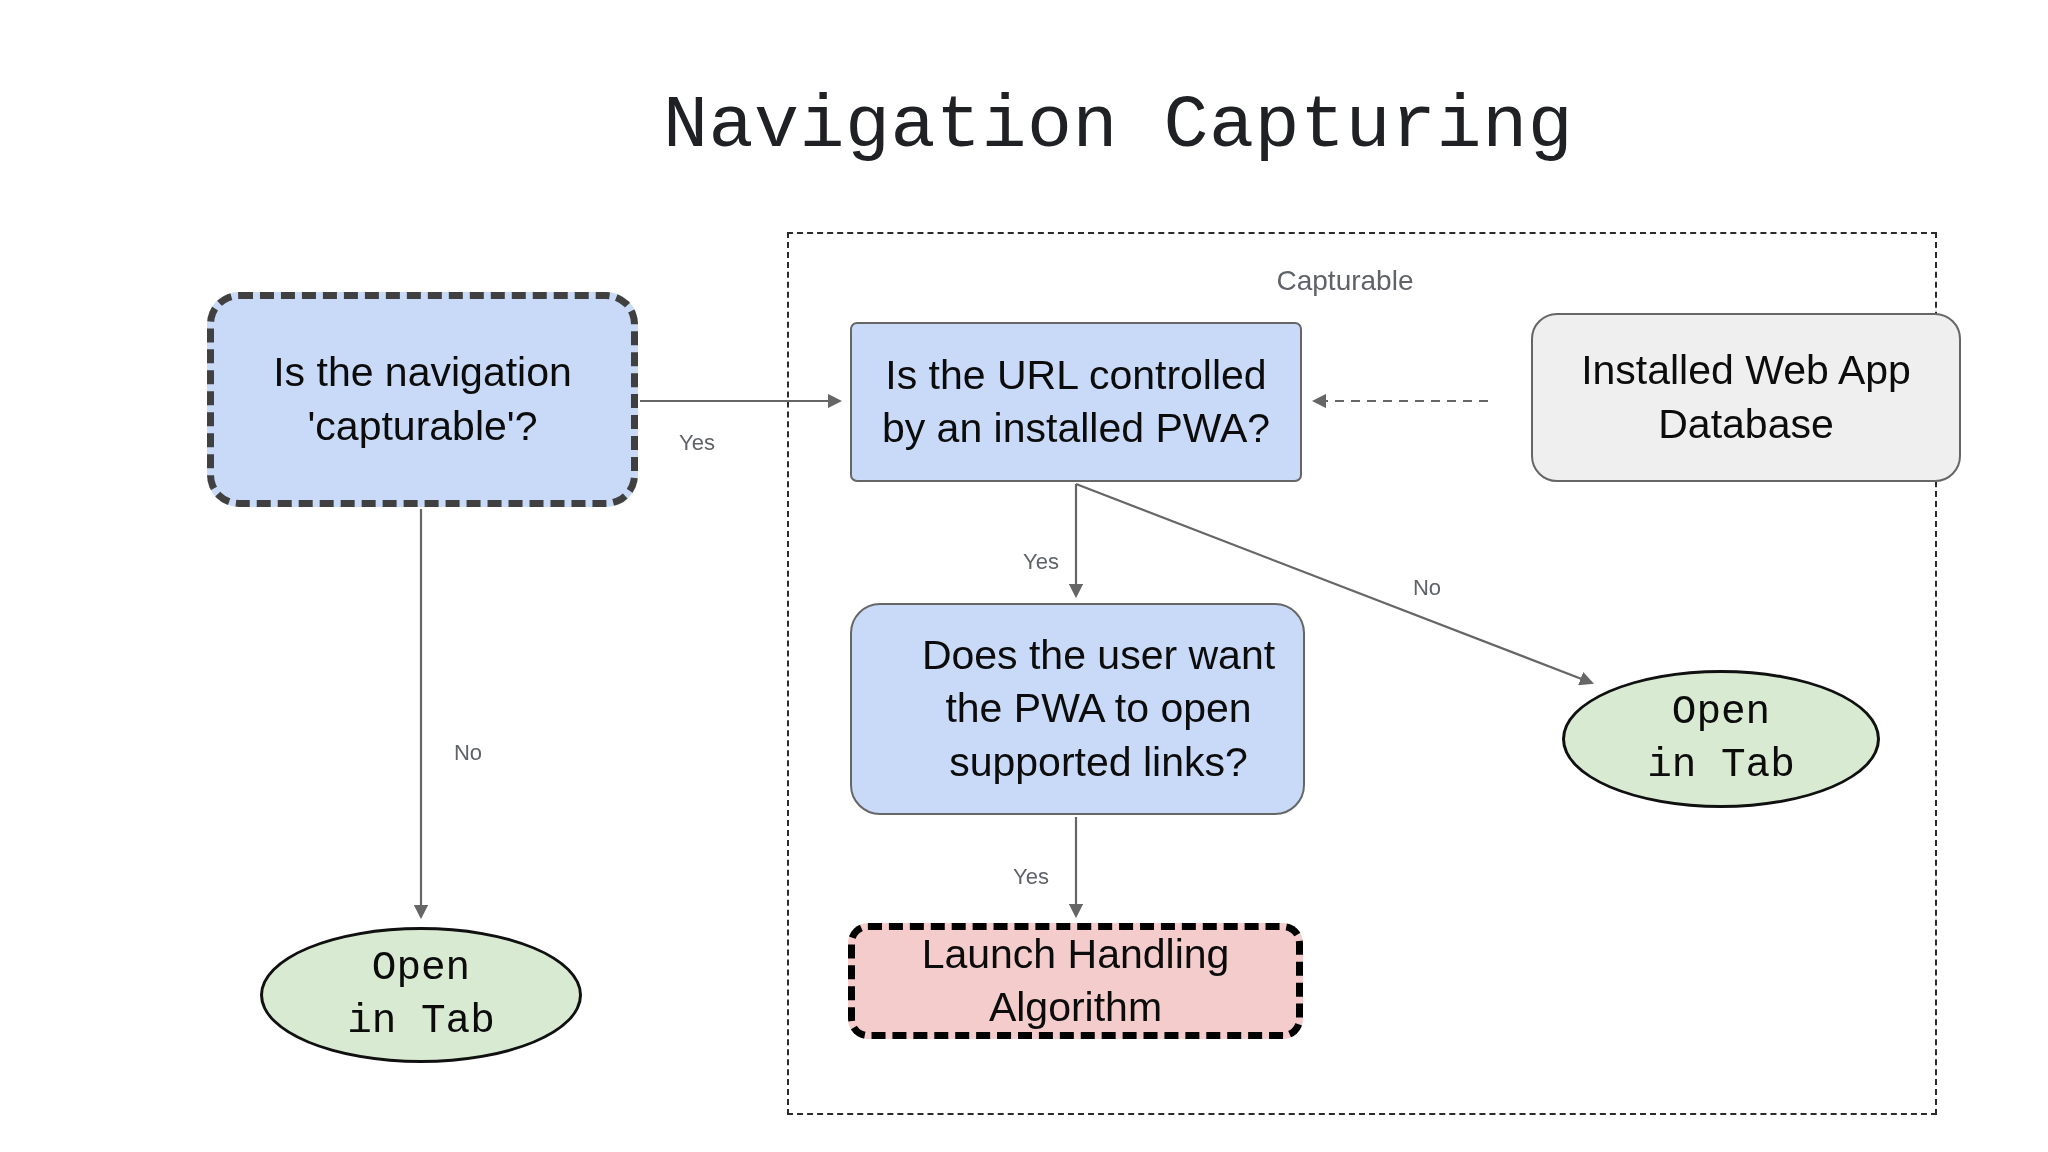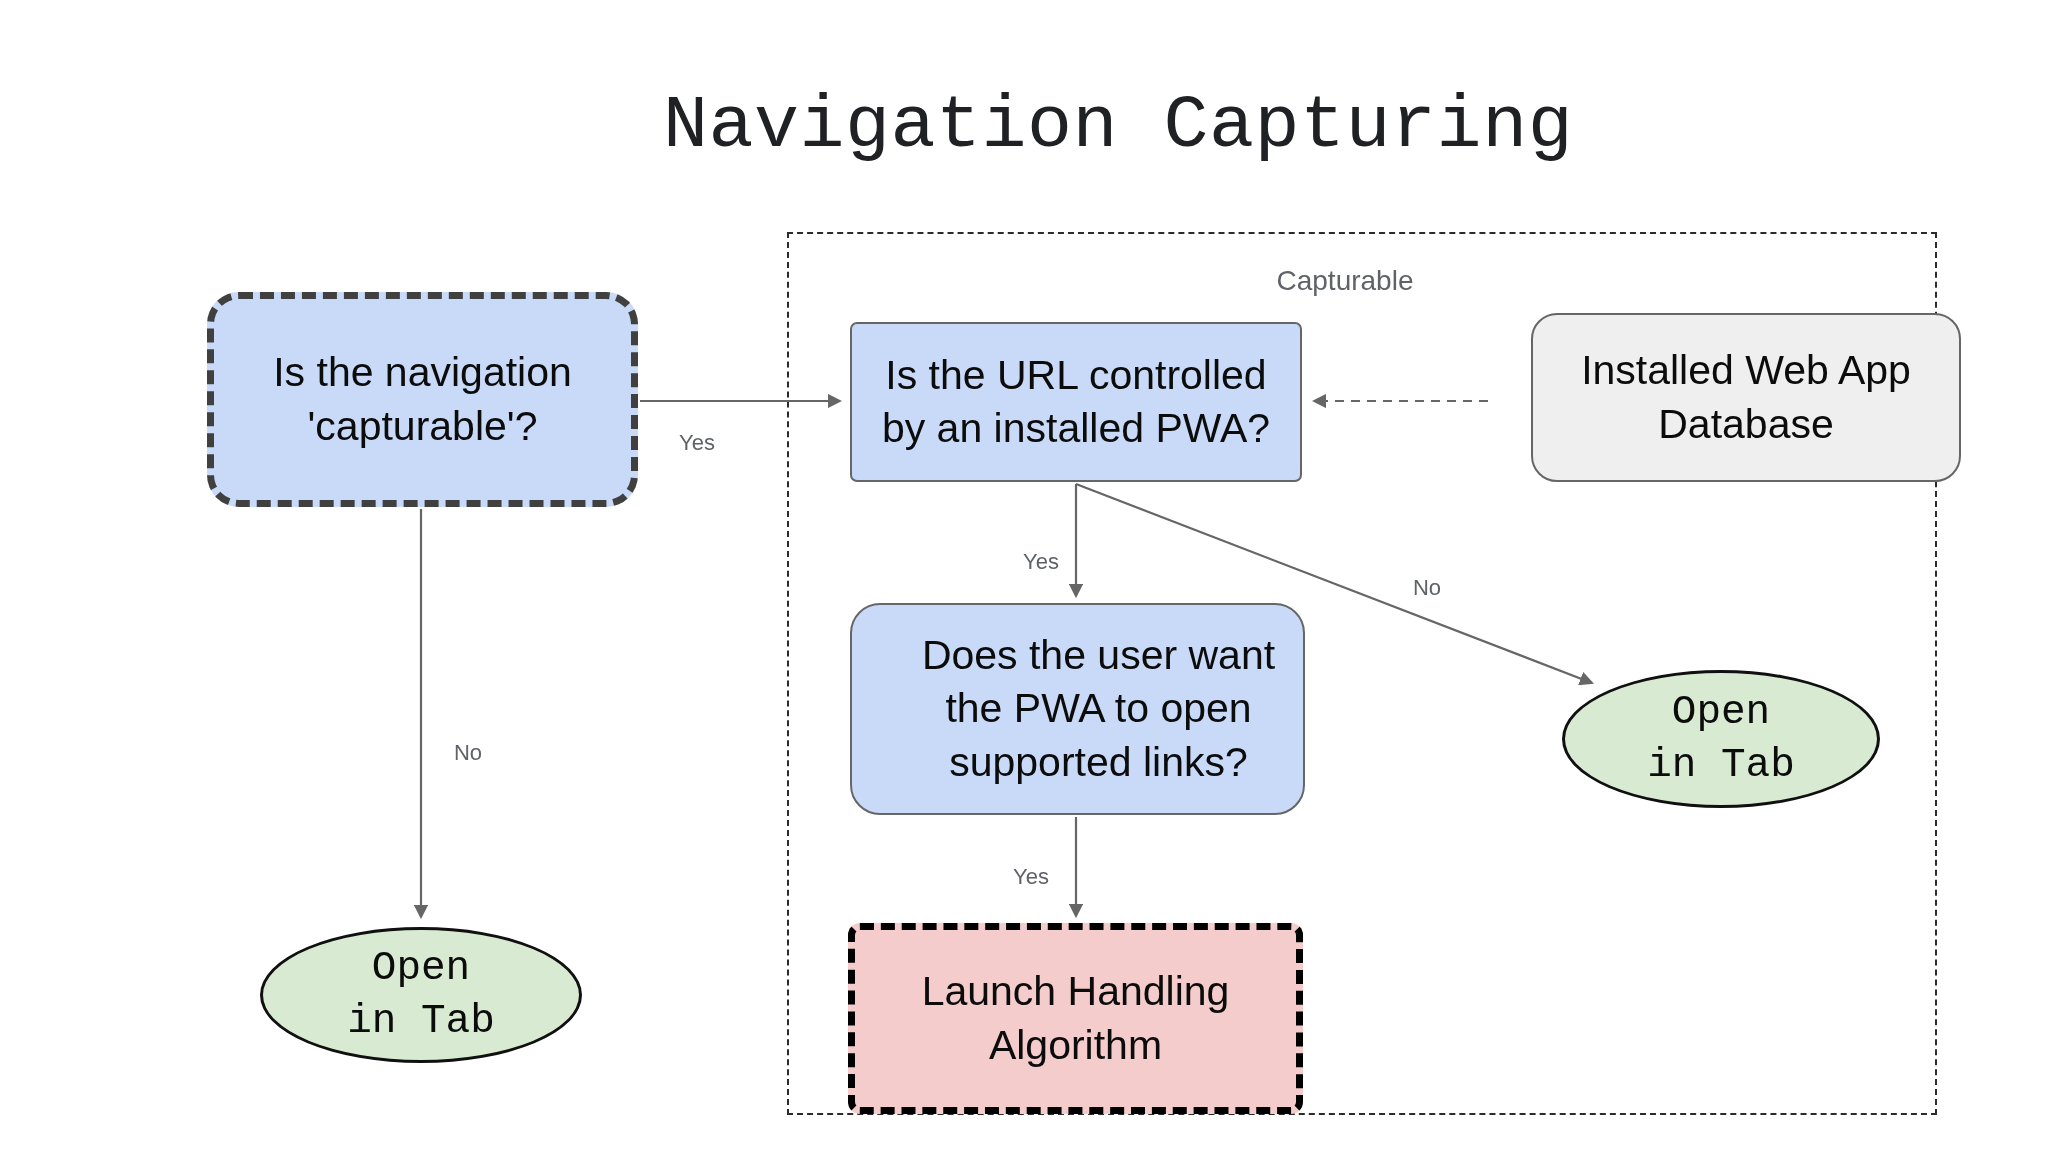--- a/index.html
+++ b/index.html
@@ -53,22 +53,22 @@
   }
   #node-installed-db {
     left: 1490px; top: 313px; width: 430px; height: 169px;
     border: 2.5px solid var(--border-gray, #666666); border-radius: 26px; margin-left: 41px;
   }
   #node-user-want {
     left: 850px; top: 603px; width: 455px; height: 212px;
     border: 2.5px solid var(--border-gray, #666666); border-radius: 30px; padding-left: 42px;
   }
   #node-launch-handling {
-    left: 848px; top: 923px; width: 455px; height: 191px;
-    border: 7px dashed var(--border-black, #000000); border-radius: 12px; text-align: center;
+    left: 848px; top: 923px; width: 455px; height: 116px;
+    border: 7px dashed var(--border-black, #000000); border-radius: 20px; text-align: center;
   }
   #node-open-tab-left {
     left: 260px; top: 927px; width: 322px; height: 136px;
     border: 3px solid #101010; border-radius: 50%;
   }
   #node-open-tab-right {
     left: 1562px; top: 670px; width: 318px; height: 138px;
     border: 3px solid #101010; border-radius: 50%;
   }
 

